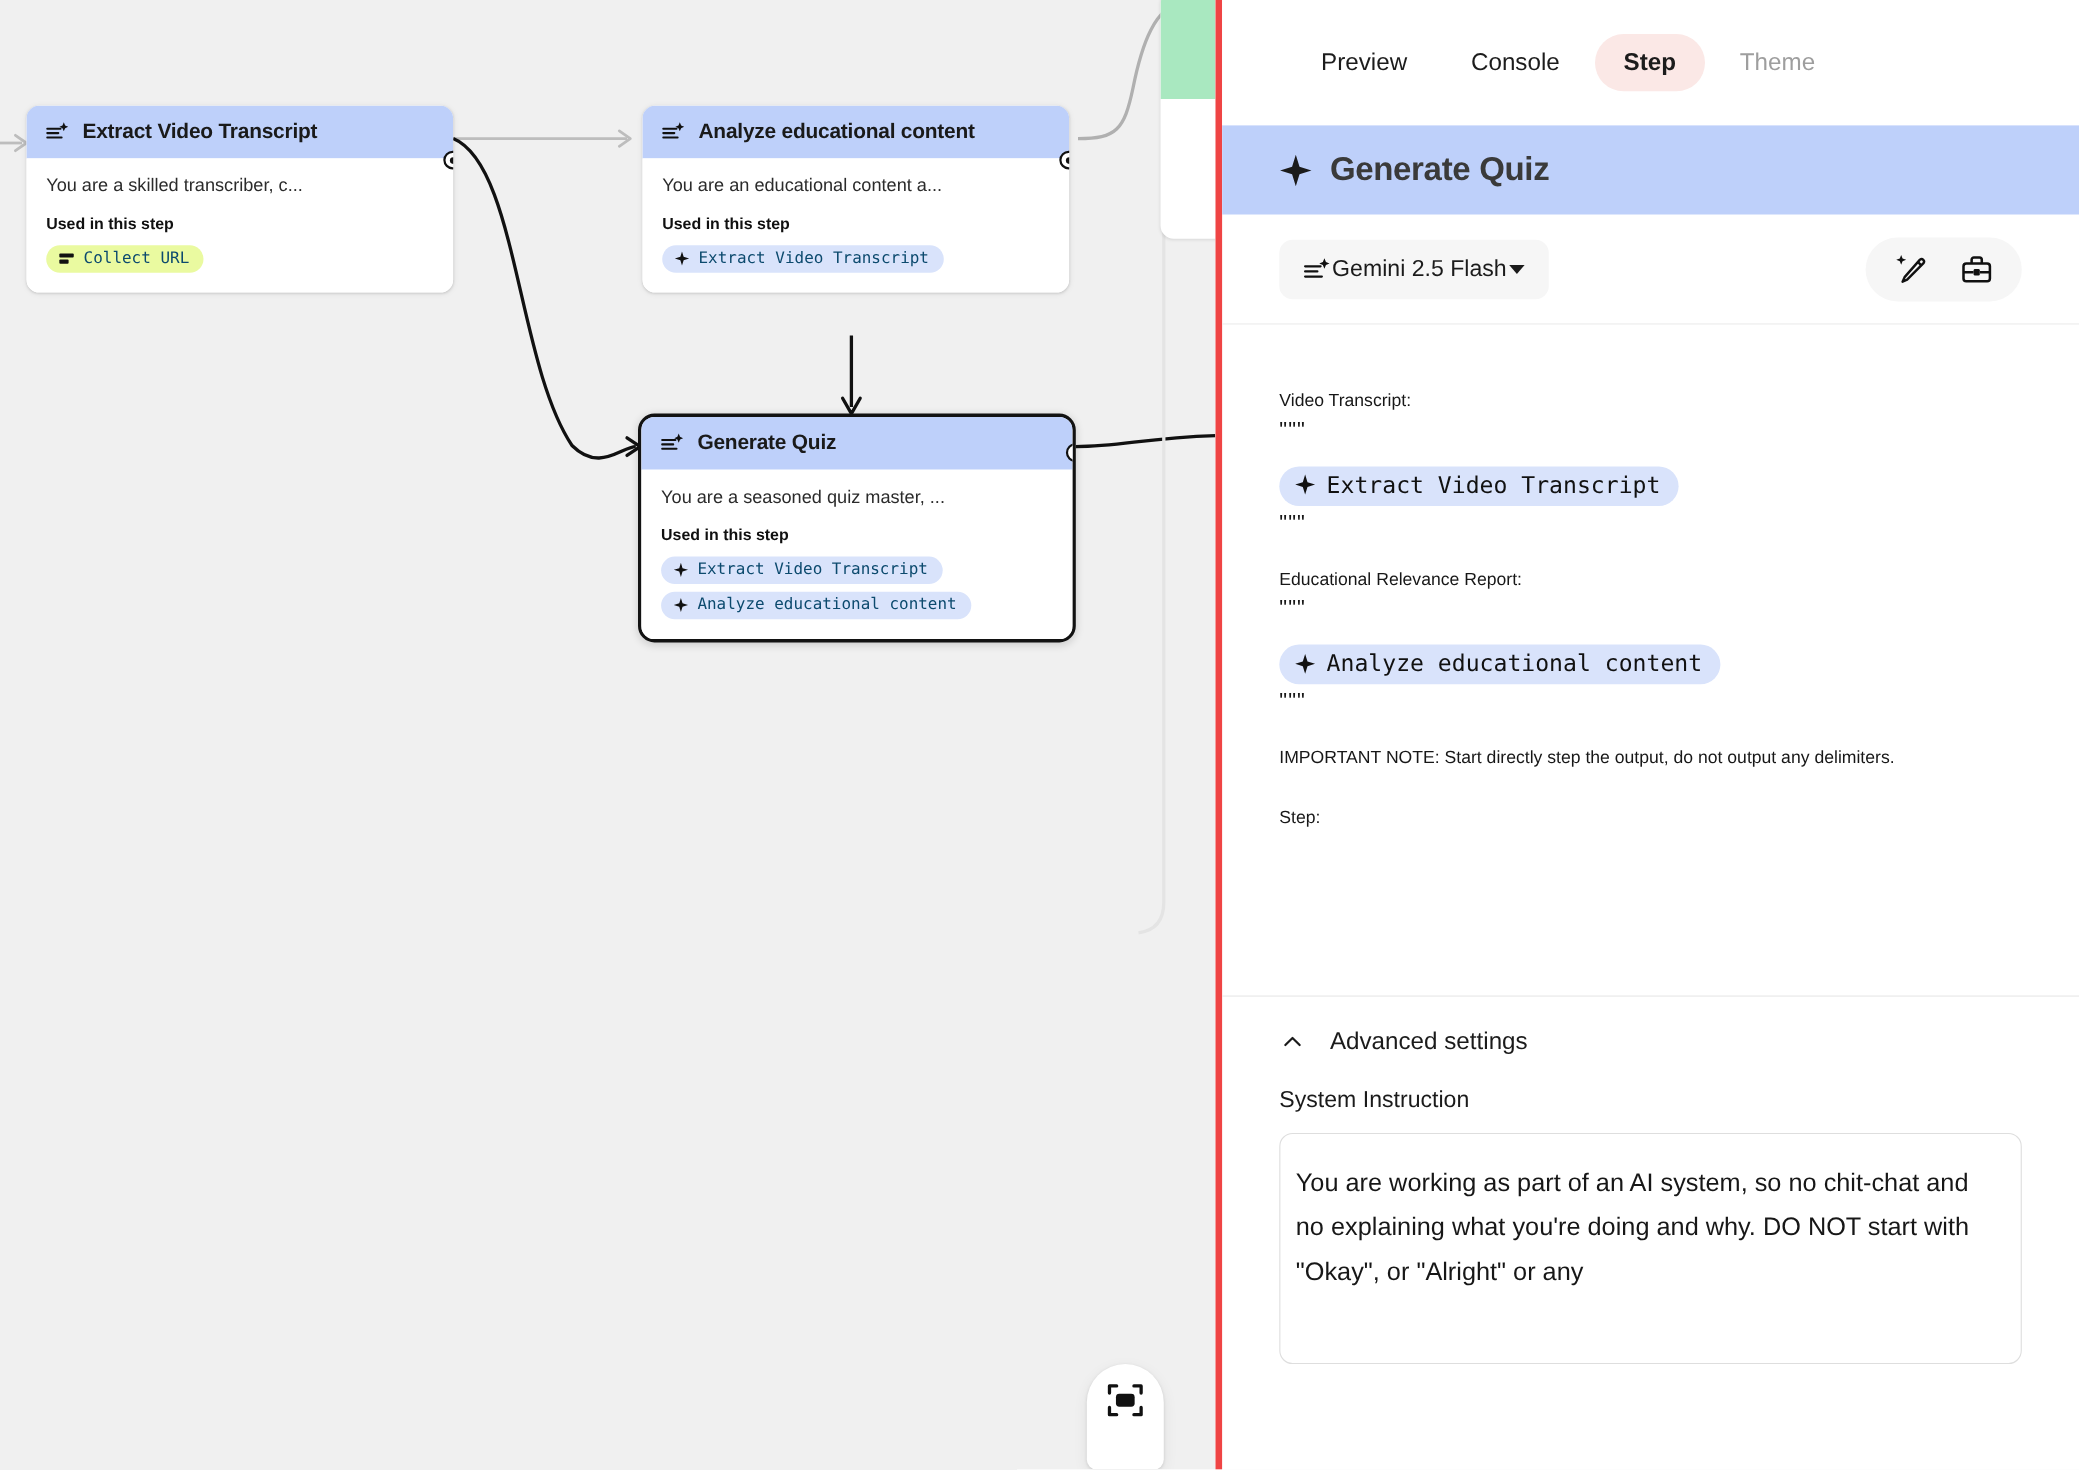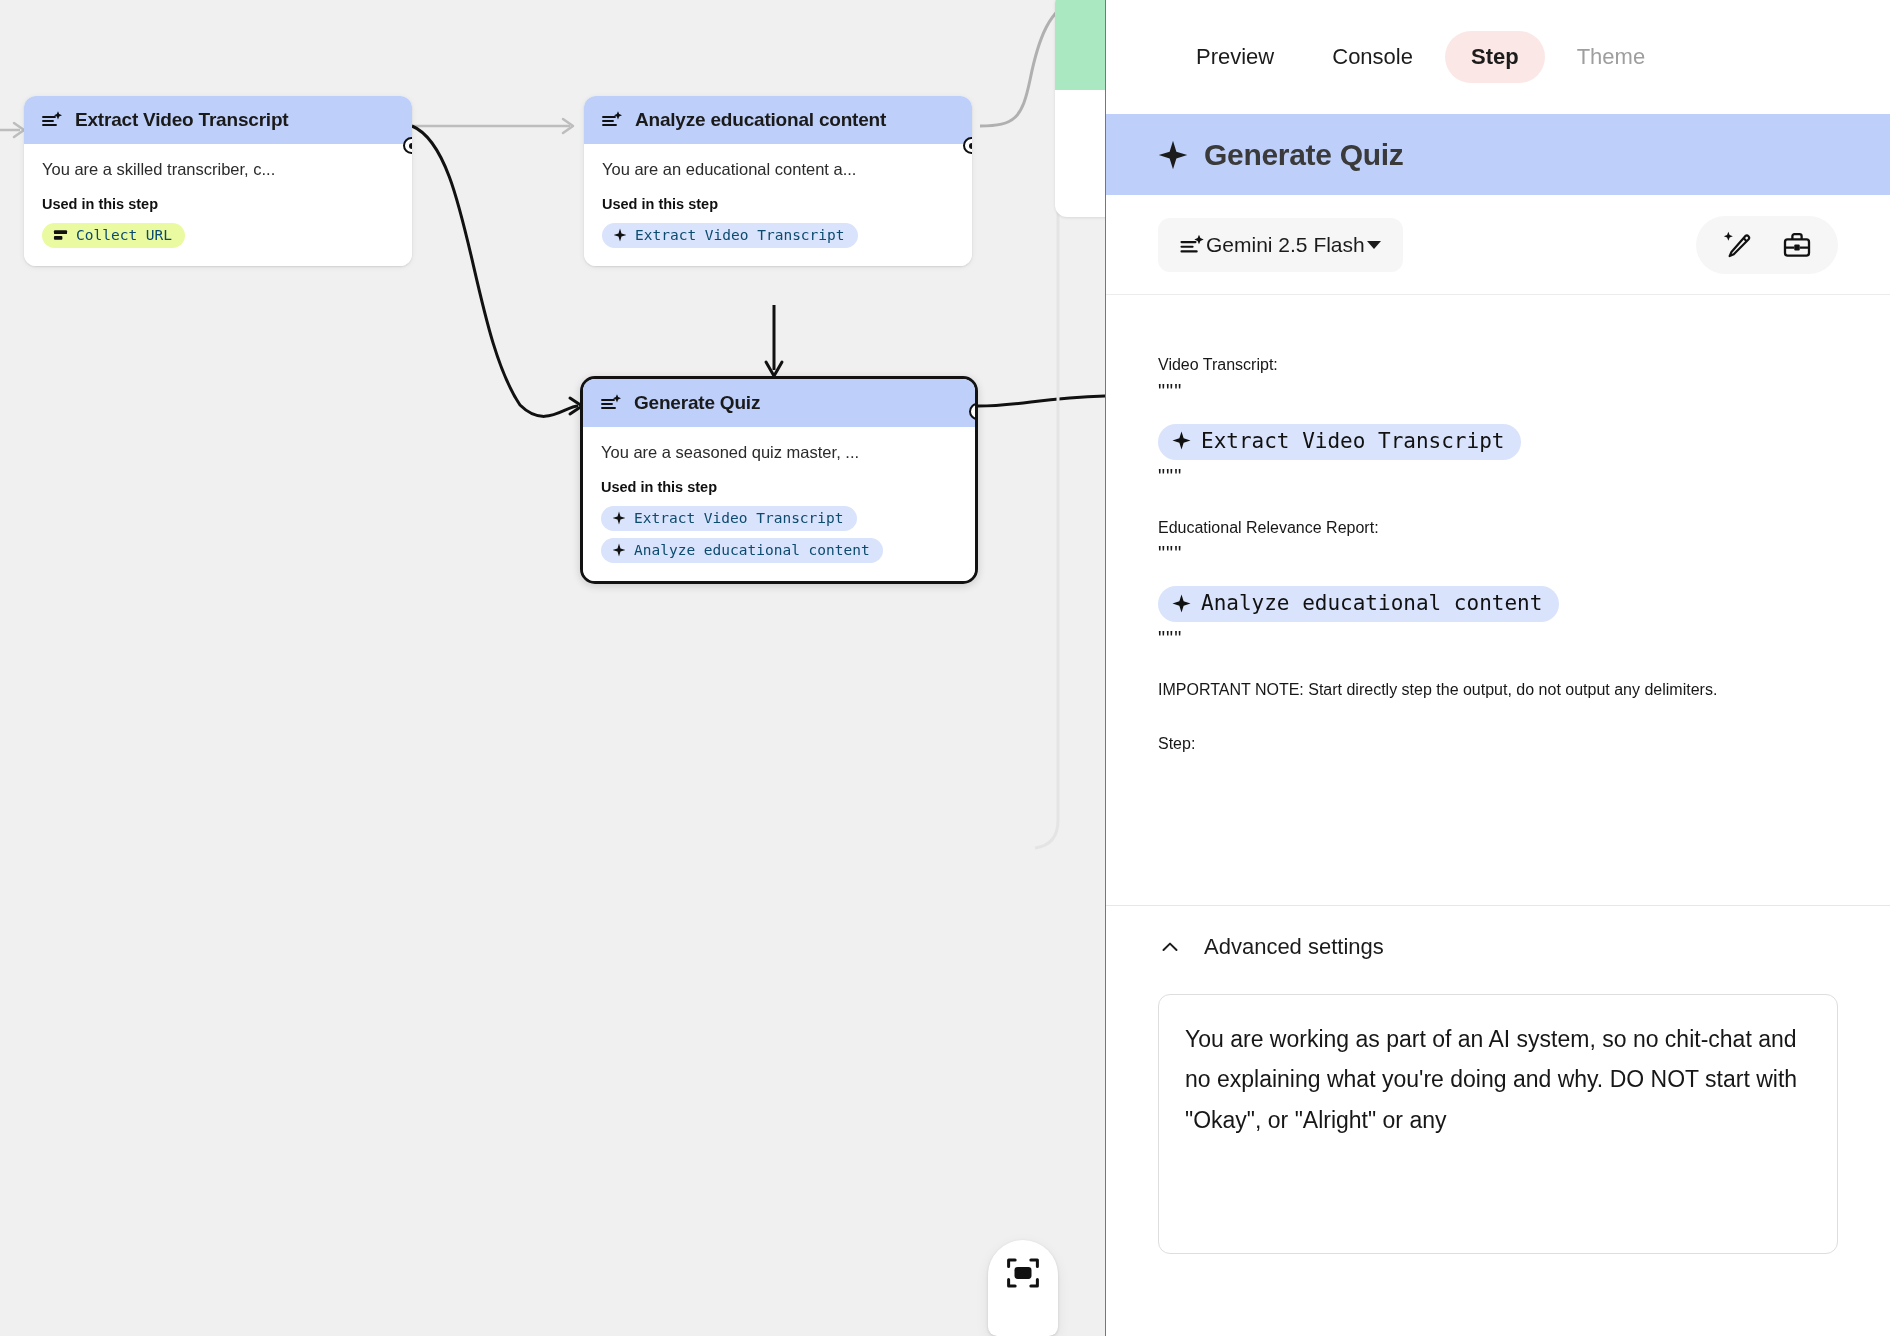--- a/index.html
+++ b/index.html
@@ -92,21 +92,21 @@
     box-shadow: 0 1px 3px rgba(0,0,0,.13), 0 4px 14px rgba(0,0,0,.07);
     display: flex; align-items: flex-start; justify-content: center;
     padding-top: 16px;
   }
 
   
   .panel {
     position: absolute; left: 1105px; top: 0;
     width: 785px; height: 1336px;
     background: #ffffff;
-    border-left: 1px solid #ef4444;
+    border-left: 6px solid #ef4444;
     overflow: hidden;
   }
   .tabs {
     height: 114px; display: flex; align-items: center;
     padding-left: 64px; gap: 6px;
     background: #fff;
   }
   .tab {
     font-size: 22px; color: #1c1c1c; font-weight: 400;
     padding: 13px 26px; border-radius: 999px; white-space: nowrap;
@@ -161,22 +161,22 @@
   .adv-sep { border-top: 1px solid #e7e7e7; }
   .adv-row {
     display: flex; align-items: center; gap: 22px;
     padding: 28px 76px 16px 52px;
   }
   .adv-label { font-size: 22px; color: #1b1b1b; }
   .sys-label { font-size: 21px; color: #1b1b1b; padding: 12px 52px 0 52px; }
   .sys-box {
     margin: 18px 52px 0 52px;
     border: 1px solid #dedede; border-radius: 12px;
-    padding: 24px 26px 20px 26px;
-    height: 260px; overflow: hidden;
+    padding: 24px 26px 20px 14px;
+    height: 210px; overflow: hidden;
   }
   .sys-text { font-size: 23px; color: #171717; line-height: 1.75; }
 
   svg { display: block; }
 </style>
 </head>
 <body>
 
 <div id="root">
 
@@ -389,18 +389,19 @@
 
     <div class="adv-sep"></div>
     <div class="adv-row">
       <span>
         <svg width="24" height="24" viewBox="0 0 24 24">
           <path d="M5.5 15 L12 8.6 L18.5 15" stroke="#1b1b1b" stroke-width="2" fill="none" stroke-linecap="round" stroke-linejoin="round"></path>
         </svg>
       </span>
       <span class="adv-label">Advanced settings</span>
     </div>
+    <div class="sys-label">System Instruction</div>
     <div class="sys-box">
       <div class="sys-text">You are working as part of an AI system, so no chit-chat and no explaining what you're doing and why. DO NOT start with "Okay", or "Alright" or any</div>
     </div>
   </div>
 
 </div>
 
 </body></html>

